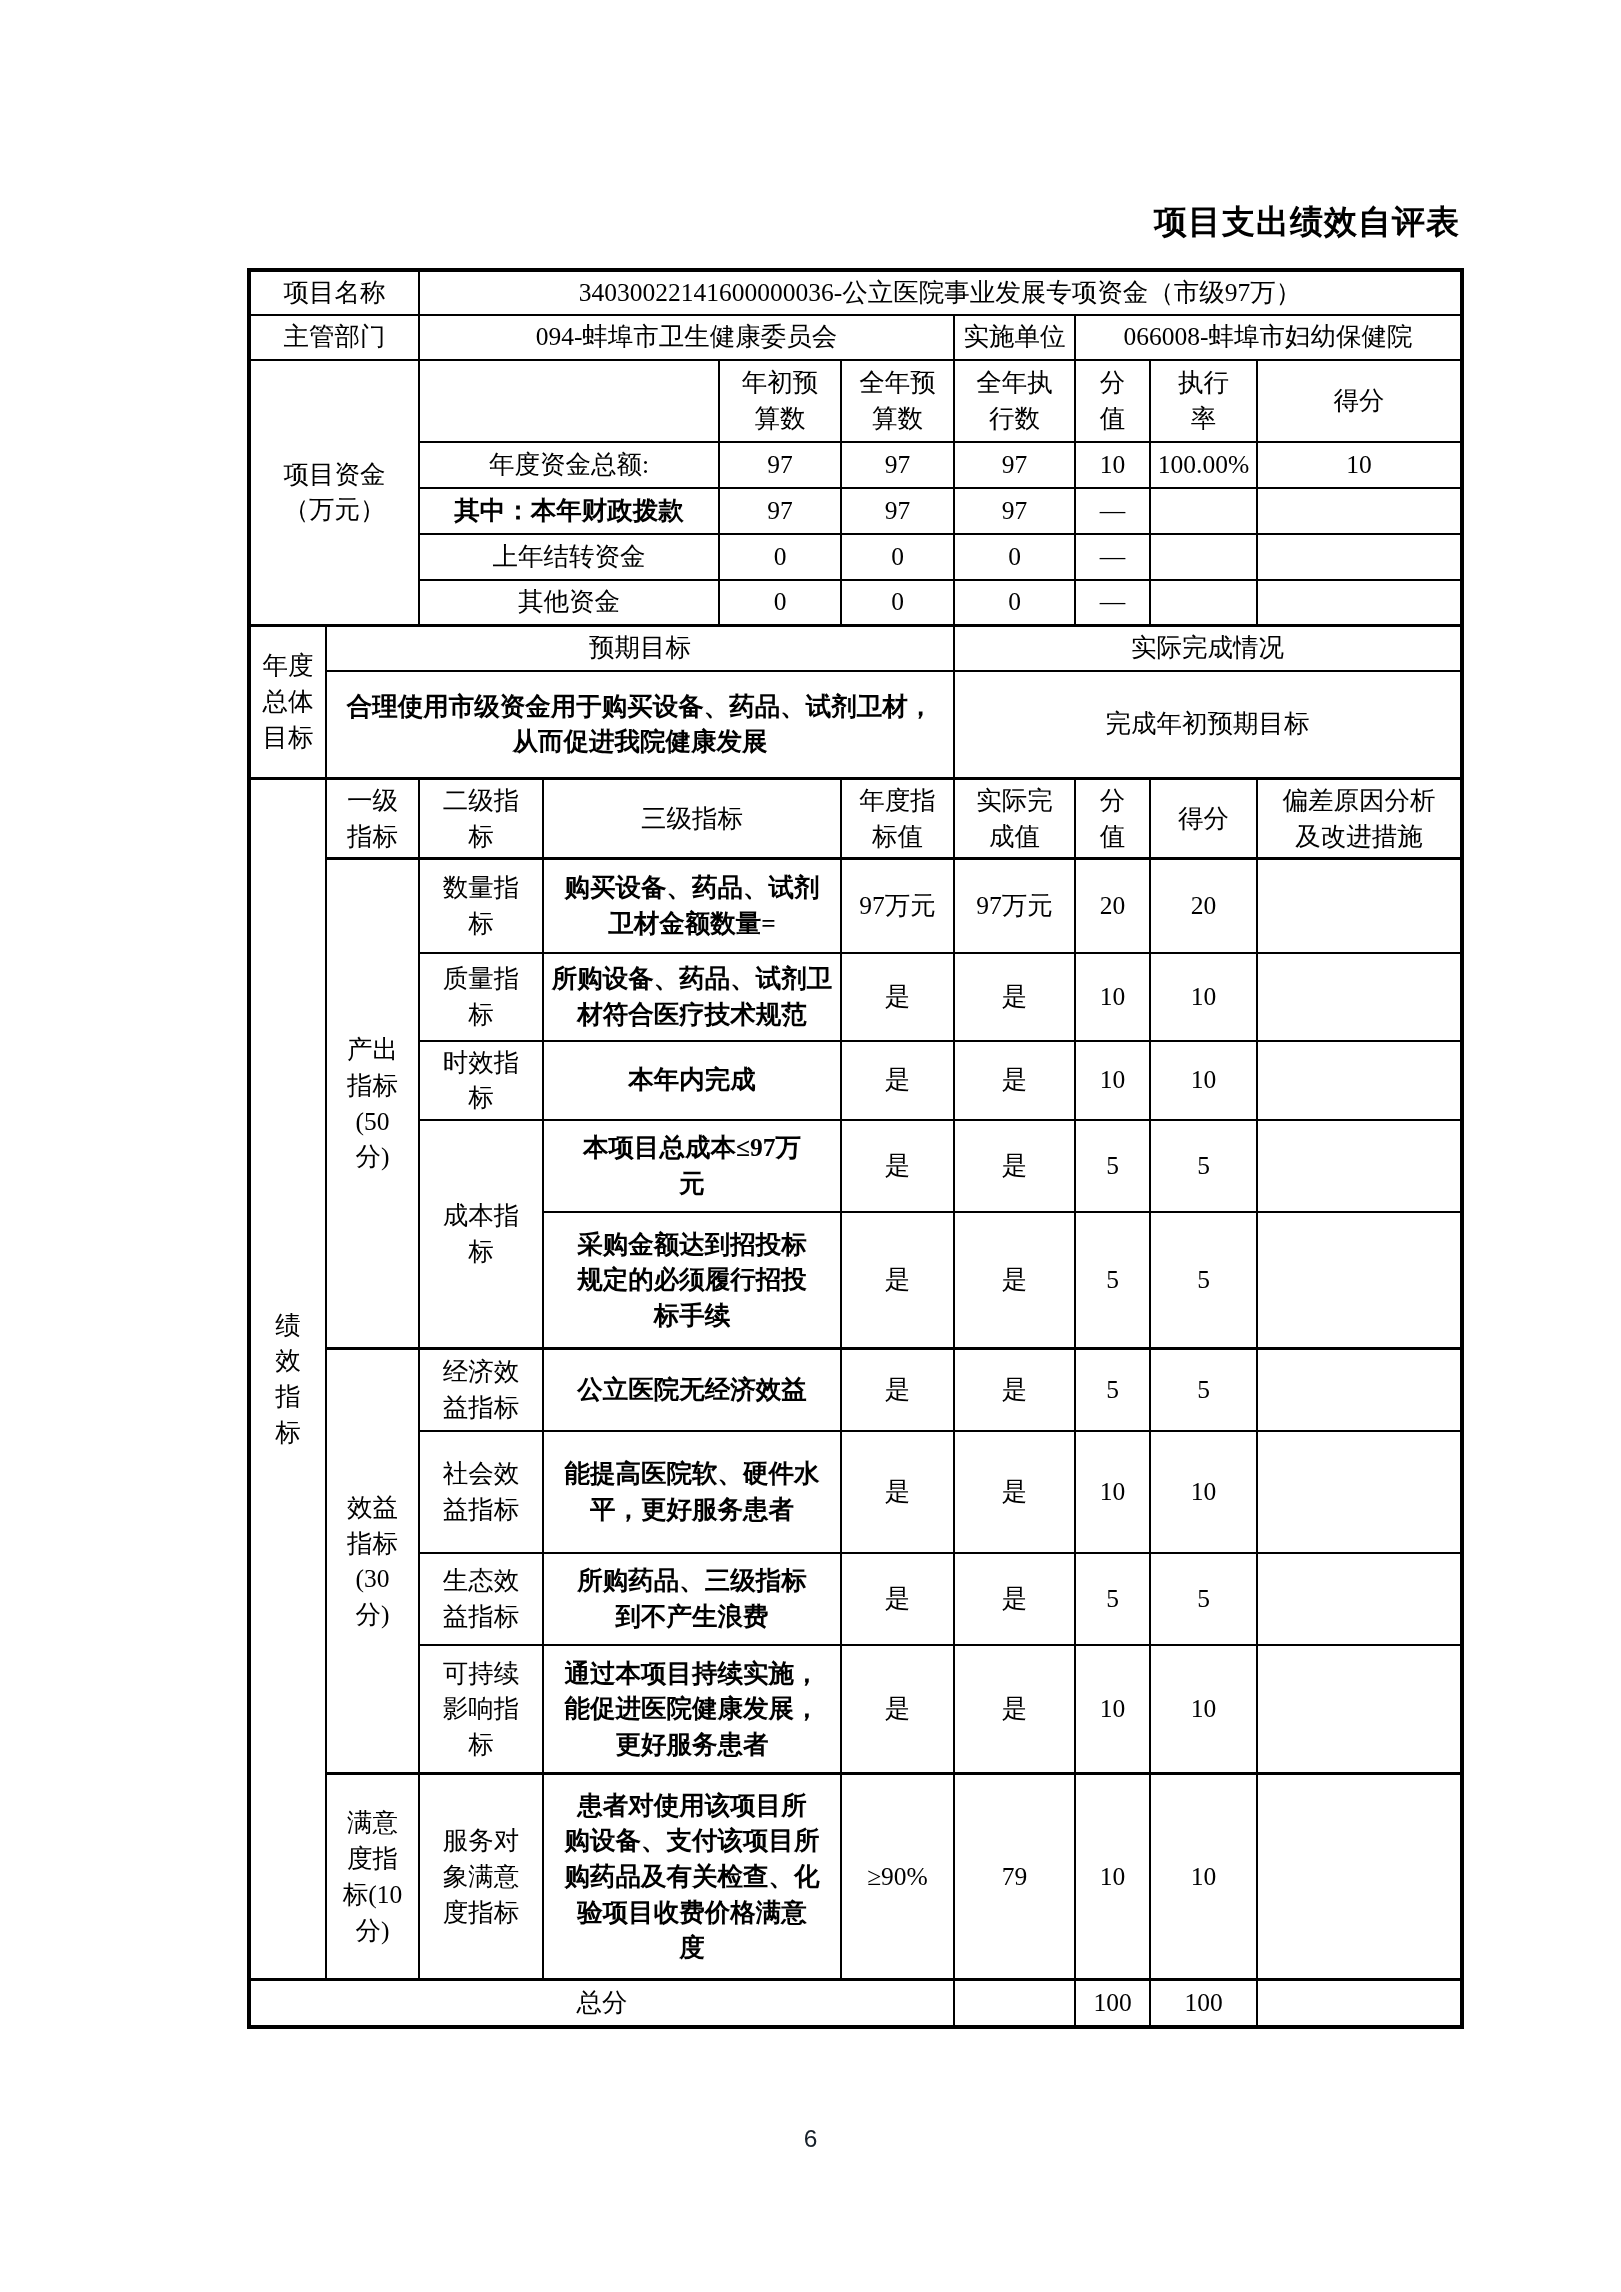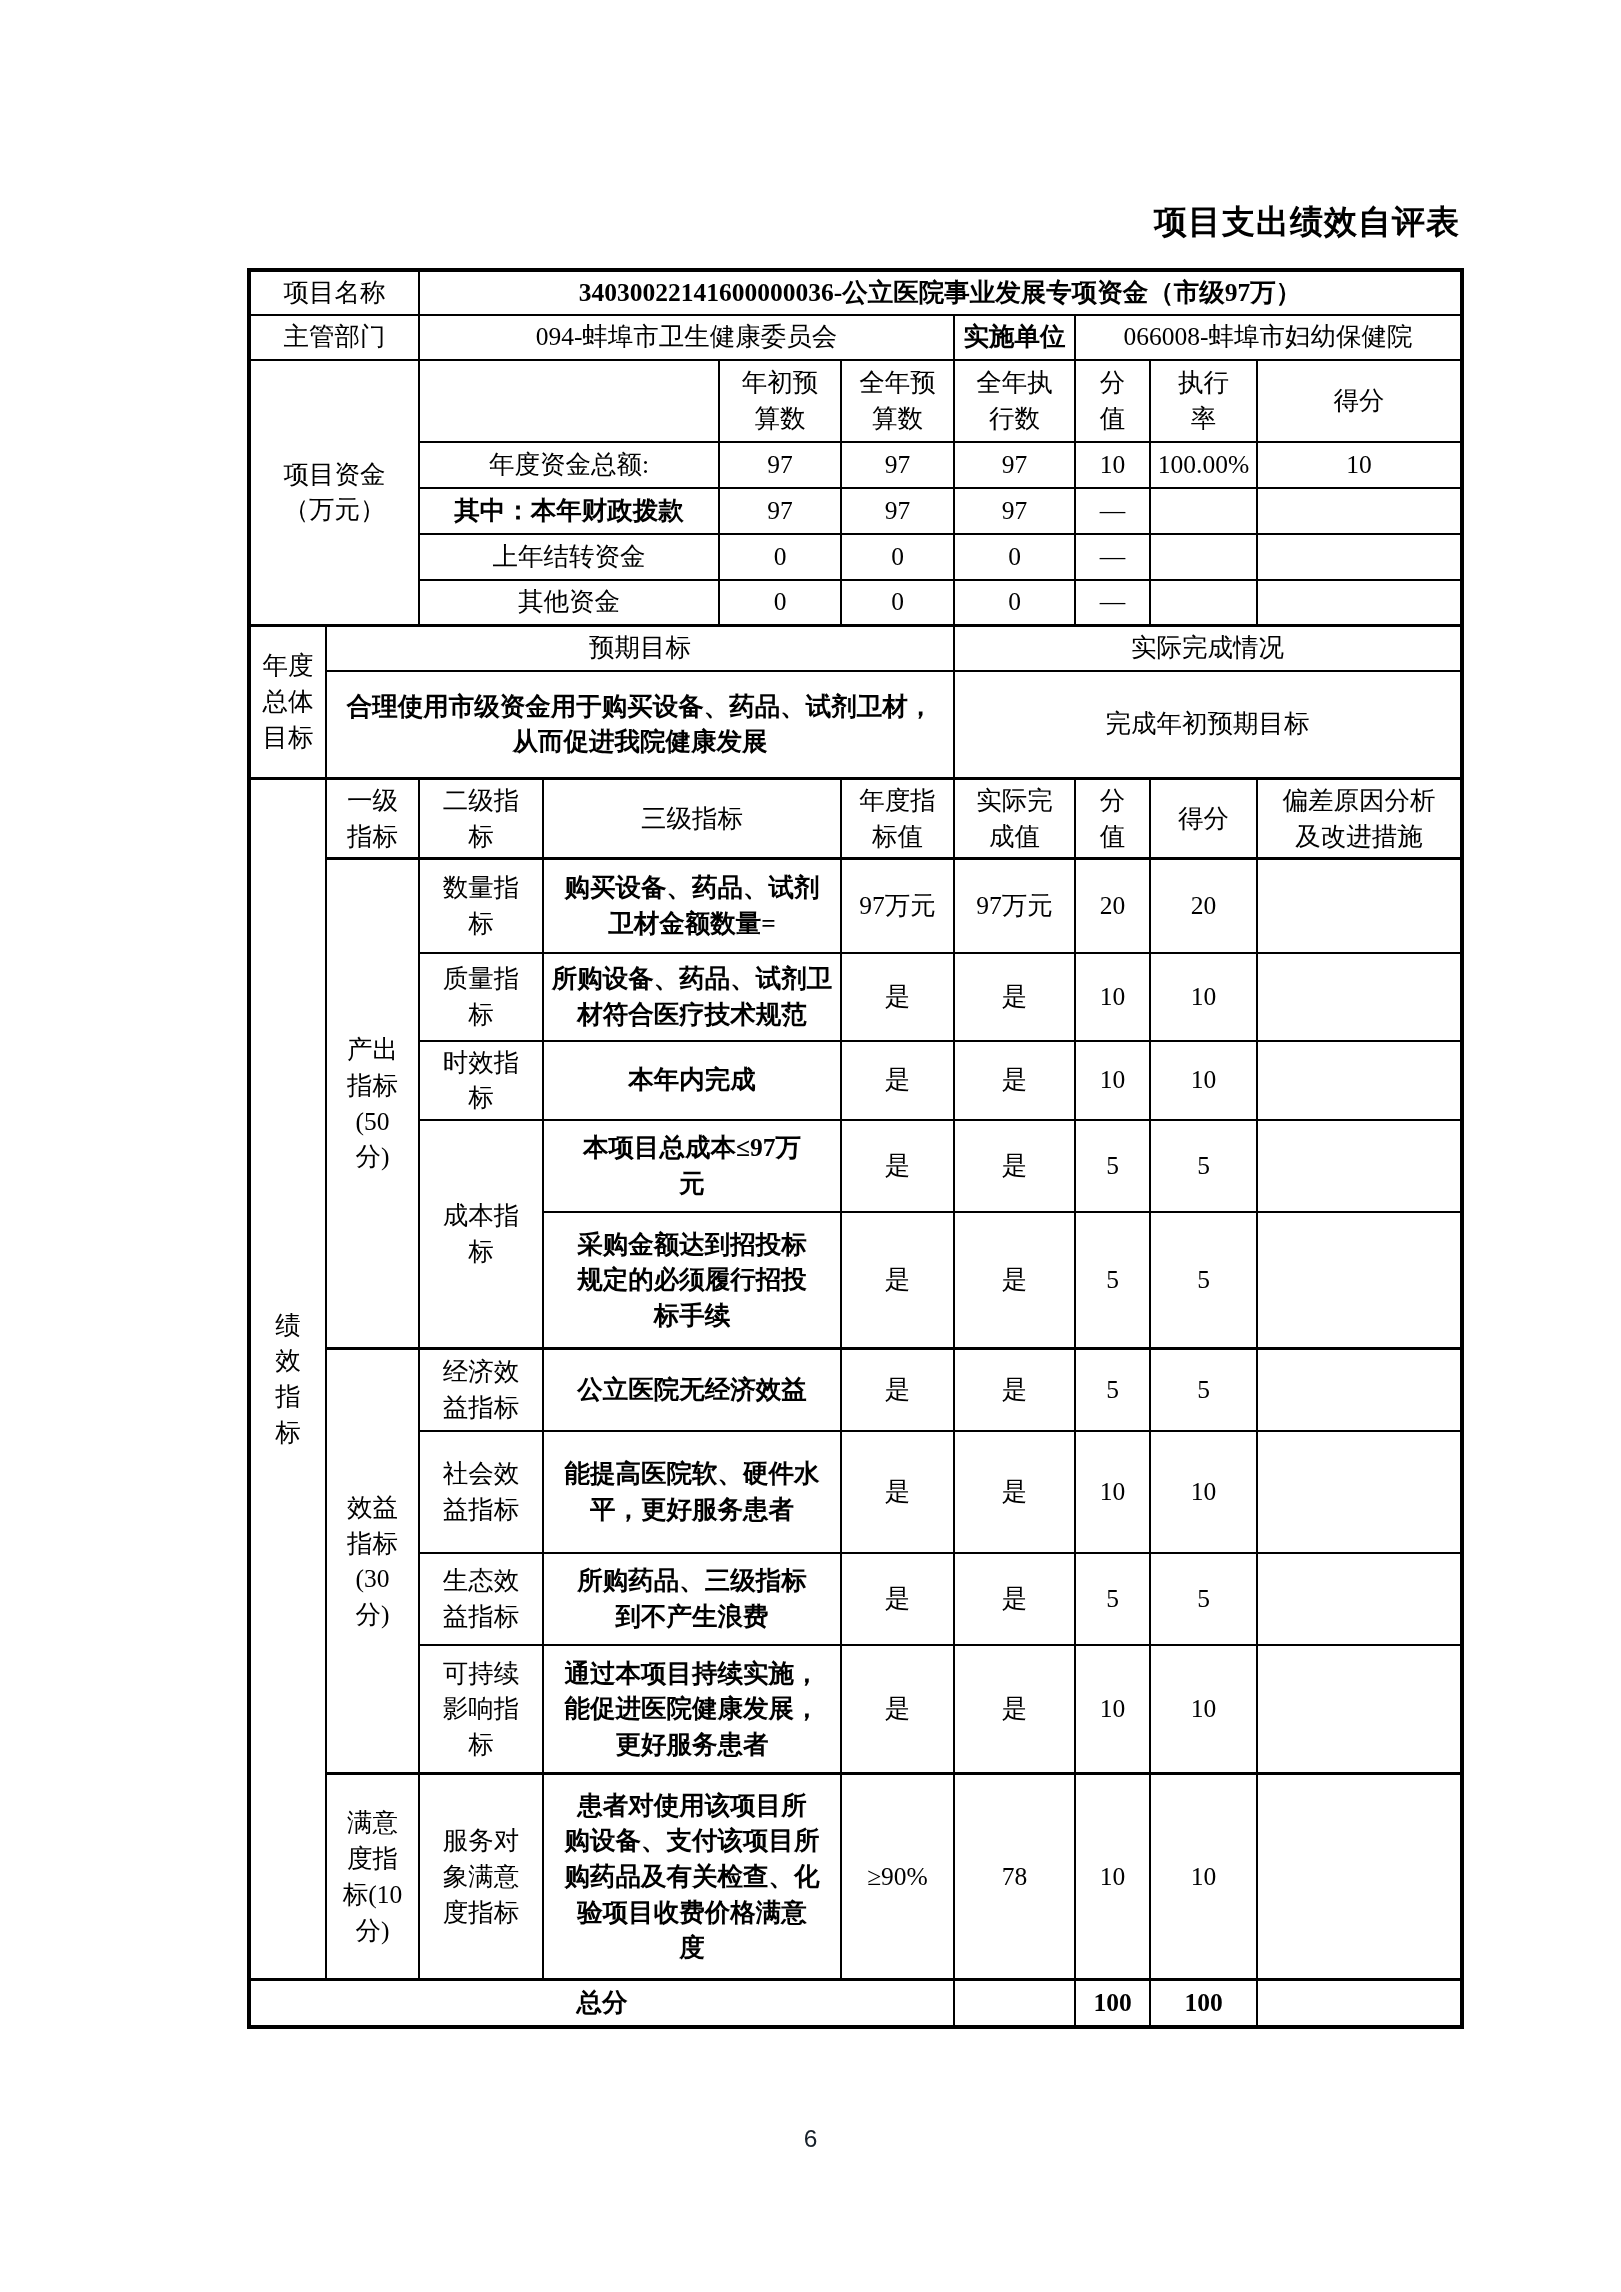--- a/index.html
+++ b/index.html
@@ -46,21 +46,21 @@
     vertical-align: middle;
     font-size: 25.5px;
     line-height: 1.4;
     padding: 2.9px 5.9px;
     white-space: pre-line;
     overflow: hidden;
   }
   tr.sep > td { border-top: 3.9px solid #000; }
   td.left   { text-align: left; padding-left: 8.8px; font-weight: bold; }
   td.right  { text-align: right; padding-right: 9.8px; }
-  td.bold   { font-weight: bold; }
+  td.bold   { font-weight: normal; }
   td.vlabel { line-height: 1.85; margin-top: 8px; }
   td.hdr    { line-height: 1.55; }
   td.rate   { font-size: 18.6px; margin-top: 44px; }
   td.goal   { line-height: 1.75; padding-left: 12.7px; }
   .pageno {
     position: absolute;
     left: 0;
     width: 1621px;
     top: 2125px;
     text-align: center;
@@ -317,21 +317,21 @@
 分)</td>
           <td>服务对
 象满意
 度指标</td>
           <td colspan="2" class="left">患者对使用该项目所
 购设备、支付该项目所
 购药品及有关检查、化
 验项目收费价格满意
 度</td>
           <td>≥90%</td>
-          <td>78</td>
+          <td>79</td>
           <td>10</td>
           <td>10</td>
           <td></td>
         </tr>
 
         <tr style="height:47px" class="sep">
           <td colspan="6" class="bold">总分</td>
           <td></td>
           <td class="bold">100</td>
           <td class="bold">100</td>

